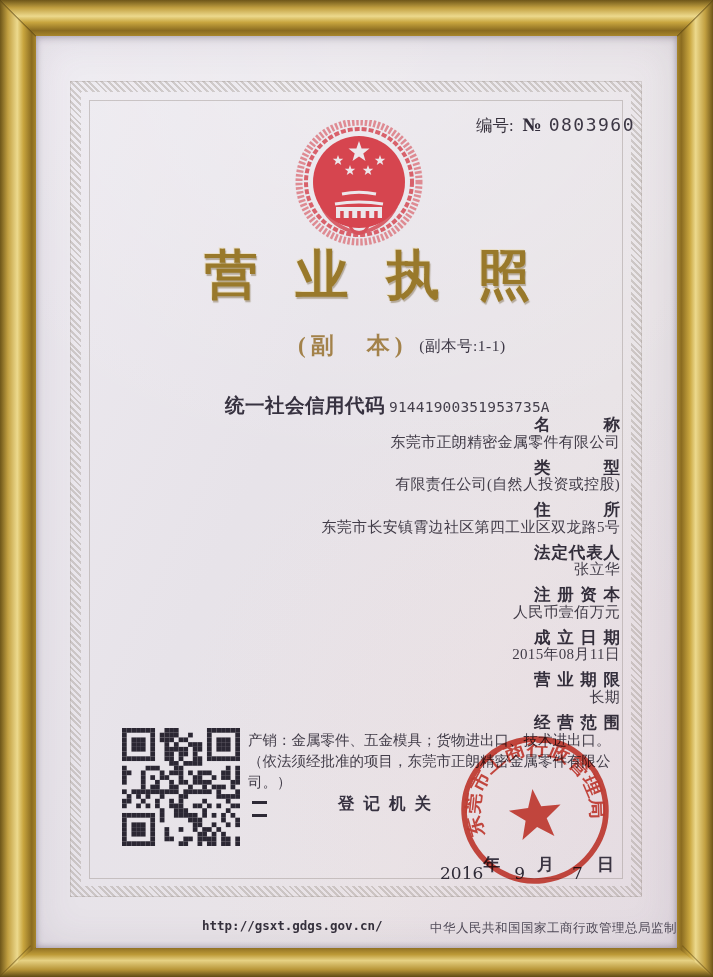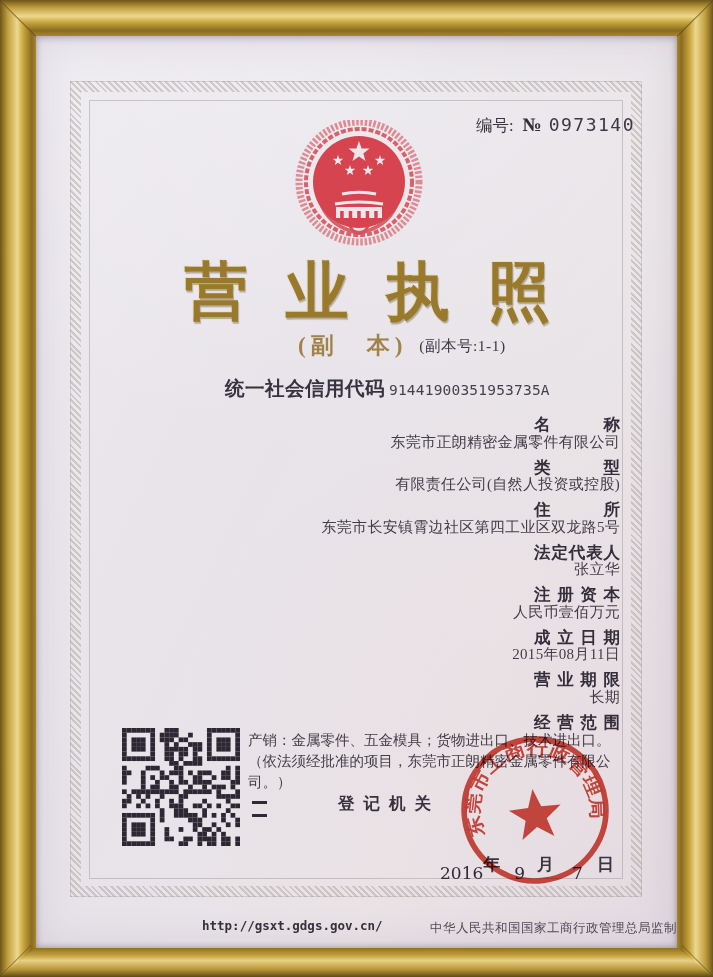--- a/index.html
+++ b/index.html
@@ -38,28 +38,28 @@
       rgba(148,138,128,.34) 4px 6px,rgba(148,138,128,0) 6px 9px) 11;
     outline:1px solid rgba(150,140,132,.28);outline-offset:-1px;}
   .border-line{position:absolute;left:53px;top:64px;right:54px;bottom:69px;
     border:1px solid rgba(150,140,136,.42);}
   
   .serial{position:absolute;top:78px;right:42px;font-size:16.5px;color:#39343f;white-space:nowrap;}
   .serial .numero{font-weight:bold;font-size:19px;margin:0 7px 0 9px;color:#312c3a;}
   .serial .digits{font-family:"DejaVu Sans Mono","Liberation Mono",monospace;
     font-size:18px;letter-spacing:1.5px;color:#3c3744;}
   .emblem{position:absolute;left:256px;top:84px;width:134px;height:130px;}
-  .title{position:absolute;left:0;top:213px;width:100%;text-align:center;
-    font-family:"Liberation Sans","DejaVu Sans",sans-serif;font-weight:900;font-size:63px;
+  .title{position:absolute;left:0;top:204px;width:100%;text-align:center;
+    font-family:"Liberation Sans","DejaVu Sans",sans-serif;font-weight:900;font-size:53px;
     letter-spacing:38px;padding-left:60px;box-sizing:border-box;color:#99792b;
     text-shadow:1px 2px 1px rgba(95,72,20,.38),-1px -1px 0 rgba(232,212,150,.45);}
   .subtitle-row{position:absolute;left:262px;top:294px;display:flex;align-items:flex-start;}
   .subtitle{font-size:23px;font-weight:bold;color:#a3824a;letter-spacing:5px;}
   .copyno{font-size:15.5px;color:#3d3846;margin-left:12px;transform:translateY(6px);letter-spacing:.5px;}
-  .credit-row{position:absolute;left:189px;top:339px;display:flex;align-items:baseline;white-space:nowrap;}
+  .credit-row{position:absolute;left:189px;top:356px;display:flex;align-items:baseline;white-space:nowrap;}
   .credit-label{font-size:19.5px;font-weight:bold;color:#373240;letter-spacing:.5px;}
   .credit-code{font-family:"DejaVu Sans Mono","Liberation Mono",monospace;font-size:14.5px;
     color:#45404c;margin-left:4px;letter-spacing:.2px;}
   
   .fields{position:absolute;left:106px;top:380px;width:478px;}
   .field-row{display:flex;align-items:flex-end;margin-bottom:7.5px;flex-direction:column;}
   .field-label{flex:none;width:86px;font-size:16.5px;font-weight:bold;color:#332e3b;
     text-align:justify;text-align-last:justify;line-height:17.5px;}
   .field-value{margin-left:22px;font-size:15px;line-height:17.5px;color:#413c48;letter-spacing:.3px;}
   .field-value.scope{font-size:14.5px;line-height:21px;width:372px;margin-top:-1px;letter-spacing:0;}
@@ -93,21 +93,21 @@
   <div class="seam tl"></div>
   <div class="seam tr"></div>
   <div class="seam bl"></div>
   <div class="seam br"></div>
 
   <div class="paper">
     <div class="border-meander"></div>
     <div class="border-line"></div>
 
     <div class="serial">
-      <span>编号:</span><span class="numero">№</span><span class="digits">0973140</span>
+      <span>编号:</span><span class="numero">№</span><span class="digits">0803960</span>
     </div>
 
     <svg class="emblem" viewBox="0 0 134 130">
       <circle cx="67" cy="62" r="60" fill="none" stroke="#dc7a83" stroke-width="7" stroke-dasharray="2.5 1.8" opacity=".85"></circle>
       <circle cx="67" cy="62" r="53" fill="none" stroke="#d6525c" stroke-width="4" stroke-dasharray="5 2" opacity=".9"></circle>
       <path d="M30,86 Q40,108 67,113 Q94,108 104,86" fill="none" stroke="#d6525c" stroke-width="4" opacity=".9"></path>
       <circle cx="67" cy="104" r="9" fill="none" stroke="#d6525c" stroke-width="3"></circle>
       <circle cx="67" cy="62" r="46" fill="#d6454f"></circle>
       <g fill="#ece7eb">
         <polygon id="bigstar" points="67,21 69.6,28.4 77.5,28.6 71.3,33.4 73.5,40.9 67,36.5 60.5,40.9 62.7,33.4 56.5,28.6 64.4,28.4"></polygon>

